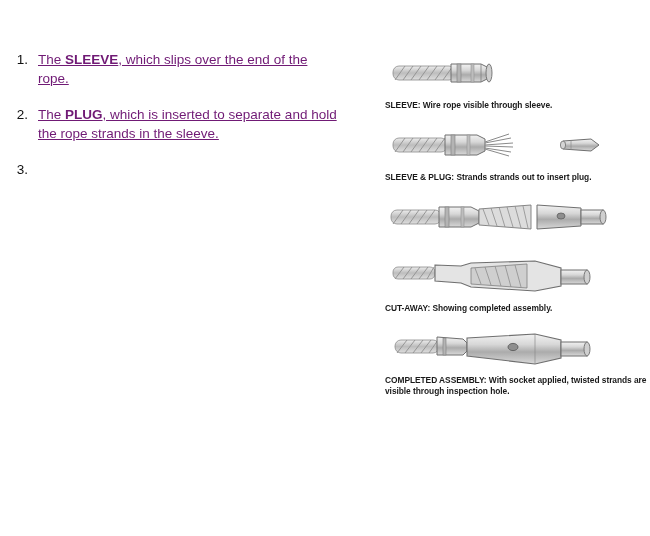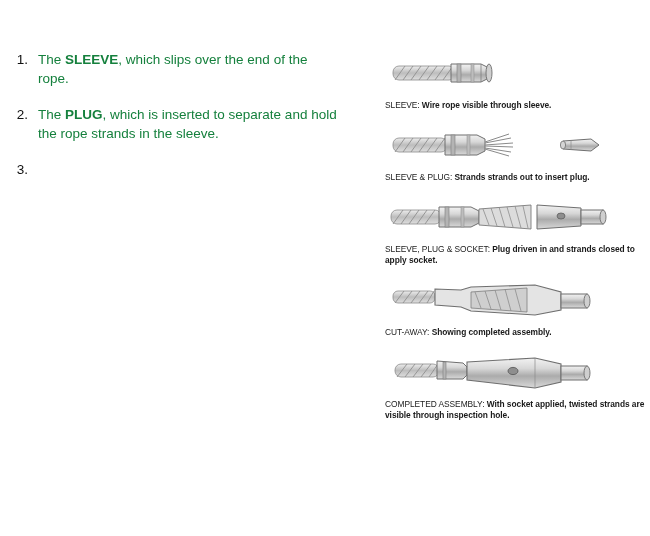--- a/index.html
+++ b/index.html
@@ -37,22 +37,23 @@
     min-width: 28px;
     text-align: right;
     padding-right: 10px;
     font-size: 13.5px;
     line-height: 19px;
     color: #111;
   }
   .list-text {
     font-size: 13.5px;
     line-height: 19px;
-    color: #15803d;
+    color: #701a75;
     max-width: 300px;
+    text-decoration: underline;
   }
   .list-text b {
     font-weight: bold;
   }
 
   
   .fig-col {
     position: absolute;
     left: 385px;
     top: 52px;
@@ -67,21 +68,21 @@
   }
   .fig-caption {
     font-size: 8.4px;
     font-weight: bold;
     line-height: 11px;
     color: #1a1a1a;
     letter-spacing: -0.05px;
     margin-top: 2px;
   }
   .fig-caption .lead {
-    font-weight: normal;
+    font-weight: bold;
   }
   svg { display:block; }
 </style>
 </head>
 <body>
 
 <div class="page">
 
   <div class="list-col">
 
@@ -210,23 +211,20 @@
               <path d="M130 10 L136 32"></path>
               <path d="M138 10 L143 32"></path>
           </g>
 
           <path d="M152 9 L196 12 L196 30 L152 33 Z" fill="url(#g-metal)" stroke="#6f6f6f" stroke-width="1"></path>
           <rect x="196" y="14" width="22" height="14" fill="url(#g-metal)" stroke="#6f6f6f" stroke-width="1"></rect>
           <ellipse cx="218" cy="21" rx="3" ry="7" fill="#cfcfcf" stroke="#6f6f6f" stroke-width="0.9"></ellipse>
           <ellipse cx="176" cy="20" rx="4" ry="3" fill="#8e8e8e" stroke="#5e5e5e" stroke-width="0.8"></ellipse>
         </svg>
       </div>
-      <div class="fig-caption">
-        <span class="lead">SLEEVE, PLUG &amp; SOCKET:</span><span> Plug driven in and strands closed to apply socket.</span>
-      </div>
     </div>
 
     <div class="figure">
       <div class="fig-art">
         <svg width="262" height="46" viewBox="0 0 262 46" aria-hidden="true">
 
           <rect x="8" y="12" width="42" height="12" rx="5" fill="url(#g-rope)" stroke="#8c8c8c" stroke-width="0.8"></rect>
           <g stroke="#8f8f8f" stroke-width="0.9" fill="none">
             <path d="M10 24 L19 12"></path>
               <path d="M18 24 L27 12"></path>

